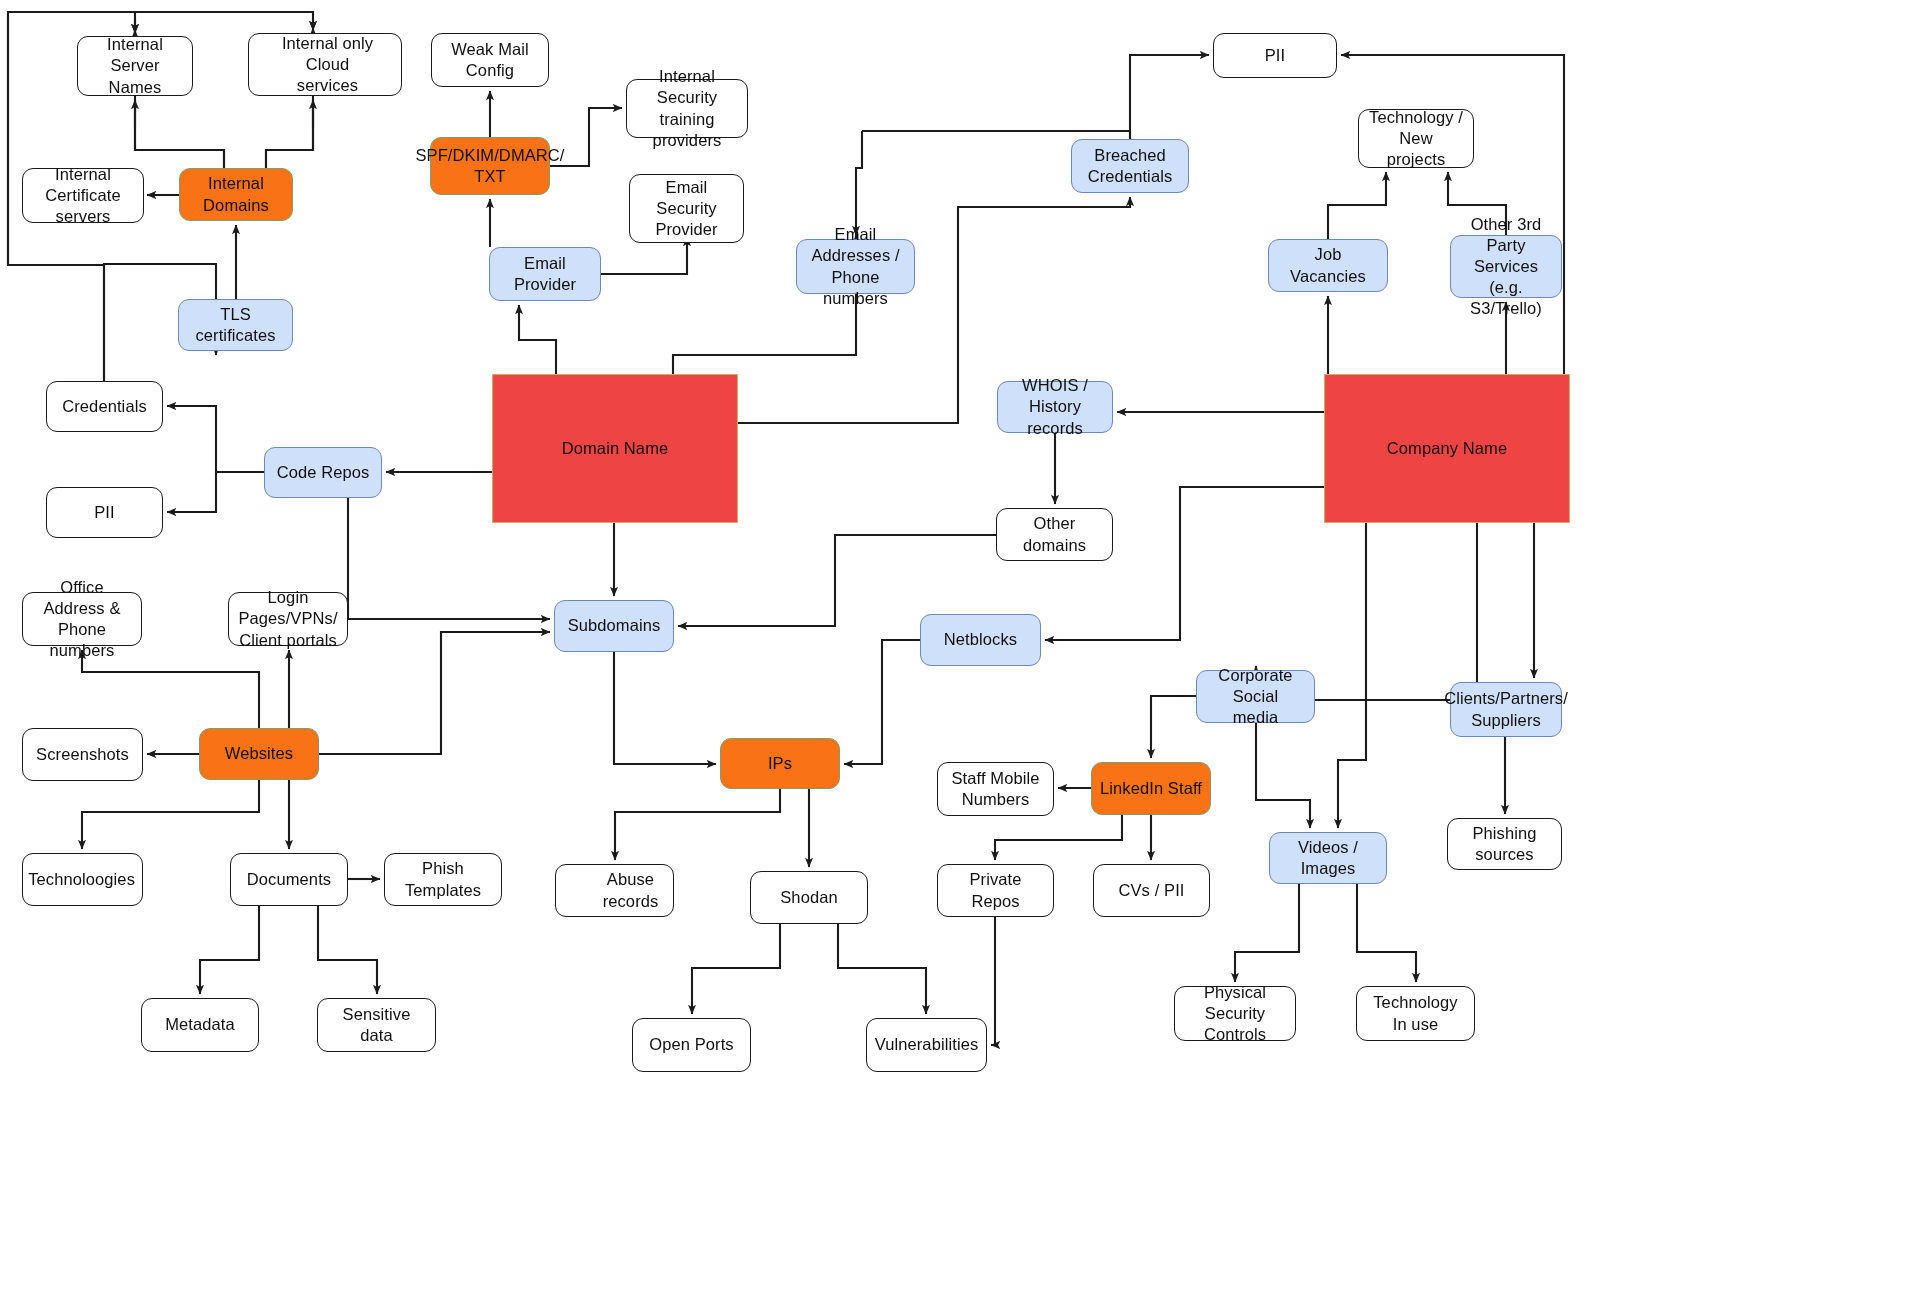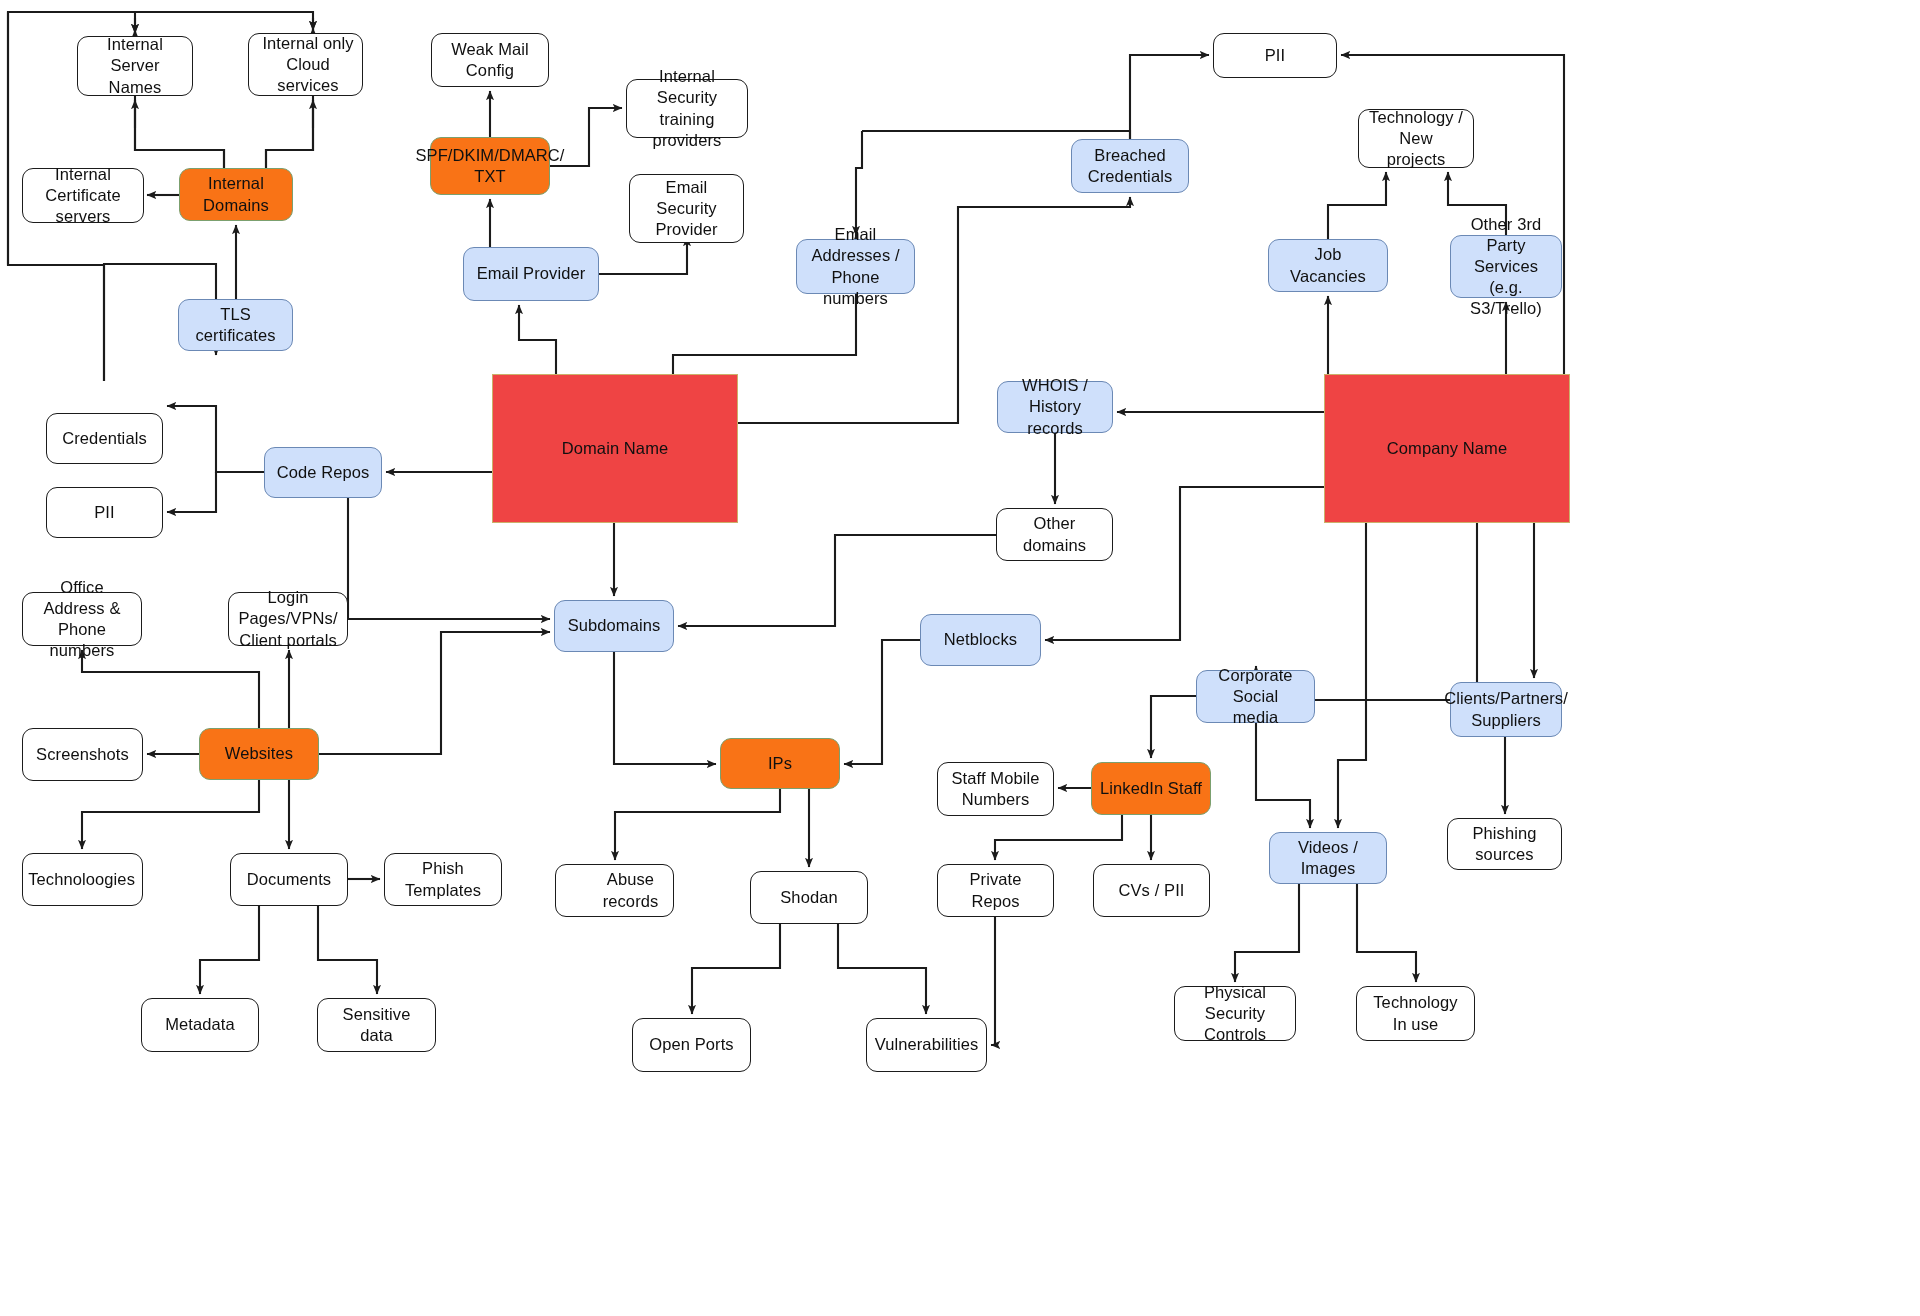--- a/index.html
+++ b/index.html
@@ -129,21 +129,21 @@
       <path marker-end="url(#arrow)" d="M995,917 L995,1045 L991,1045"></path>
       <path marker-end="url(#arrow)" d="M1256,723 L1256,800 L1310,800 L1310,828"></path>
       <path marker-end="url(#arrow)" d="M1299,884 L1299,952 L1235,952 L1235,982"></path>
       <path marker-end="url(#arrow)" d="M1357,884 L1357,952 L1416,952 L1416,982"></path>
     </g>
   </svg>
 
   <div id="nodes">
       <div class="node plain" style="left: 77px; top: 36px; width: 116px; height: 60px;"><span>Internal Server
 Names</span></div>
-      <div class="node plain" style="left: 248px; top: 33px; width: 115px; height: 63px; padding-left: 12px;"><span>Internal only Cloud
+      <div class="node plain" style="left: 248px; top: 33px; width: 154px; height: 63px; padding-left: 12px;"><span>Internal only Cloud
 services</span></div>
       <div class="node plain" style="left: 431px; top: 33px; width: 118px; height: 54px;"><span>Weak Mail Config</span></div>
       <div class="node plain" style="left: 626px; top: 79px; width: 122px; height: 59px;"><span>Internal Security
 training providers</span></div>
       <div class="node plain" style="left: 1213px; top: 33px; width: 124px; height: 45px;"><span>PII</span></div>
       <div class="node blue" style="left: 1071px; top: 139px; width: 118px; height: 54px;"><span>Breached Credentials</span></div>
       <div class="node plain" style="left: 1358px; top: 109px; width: 116px; height: 59px;"><span>Technology / New
 projects</span></div>
       <div class="node green" style="left: 430px; top: 137px; width: 120px; height: 58px;"><span>SPF/DKIM/DMARC/
 TXT</span></div>
@@ -151,23 +151,23 @@
 Provider</span></div>
       <div class="node plain" style="left: 22px; top: 168px; width: 122px; height: 55px;"><span>Internal Certificate
 servers</span></div>
       <div class="node green" style="left: 179px; top: 168px; width: 114px; height: 53px;"><span>Internal Domains</span></div>
       <div class="node blue" style="left: 1268px; top: 239px; width: 120px; height: 53px;"><span>Job Vacancies</span></div>
       <div class="node blue" style="left: 1450px; top: 235px; width: 112px; height: 63px;"><span>Other 3rd Party
 Services (e.g.
 S3/Trello)</span></div>
       <div class="node blue" style="left: 796px; top: 239px; width: 119px; height: 55px;"><span>Email Addresses /
 Phone numbers</span></div>
-      <div class="node blue" style="left: 463px; top: 247px; width: 136px; height: 54px;"><span>Email Provider</span></div>
+      <div class="node blue" style="left: 489px; top: 247px; width: 112px; height: 54px;"><span>Email Provider</span></div>
       <div class="node blue" style="left: 178px; top: 299px; width: 115px; height: 52px; align-items: center;"><span>TLS certificates</span></div>
-      <div class="node plain" style="left: 46px; top: 381px; width: 117px; height: 51px; margin-top: 32px;"><span>Credentials</span></div>
+      <div class="node plain" style="left: 46px; top: 381px; width: 117px; height: 51px;"><span>Credentials</span></div>
       <div class="node yellow" style="left: 492px; top: 374px; width: 246px; height: 149px;"><span>Domain Name</span></div>
       <div class="node blue" style="left: 997px; top: 381px; width: 116px; height: 52px;"><span>WHOIS / History
 records</span></div>
       <div class="node yellow" style="left: 1324px; top: 374px; width: 246px; height: 149px;"><span>Company Name</span></div>
       <div class="node blue" style="left: 264px; top: 447px; width: 118px; height: 51px;"><span>Code Repos</span></div>
       <div class="node plain" style="left: 46px; top: 487px; width: 117px; height: 51px;"><span>PII</span></div>
       <div class="node plain" style="left: 996px; top: 508px; width: 117px; height: 53px;"><span>Other domains</span></div>
       <div class="node plain" style="left: 22px; top: 592px; width: 120px; height: 54px;"><span>Office Address &amp;
 Phone numbers</span></div>
       <div class="node plain" style="left: 228px; top: 592px; width: 120px; height: 54px;"><span>Login Pages/VPNs/

